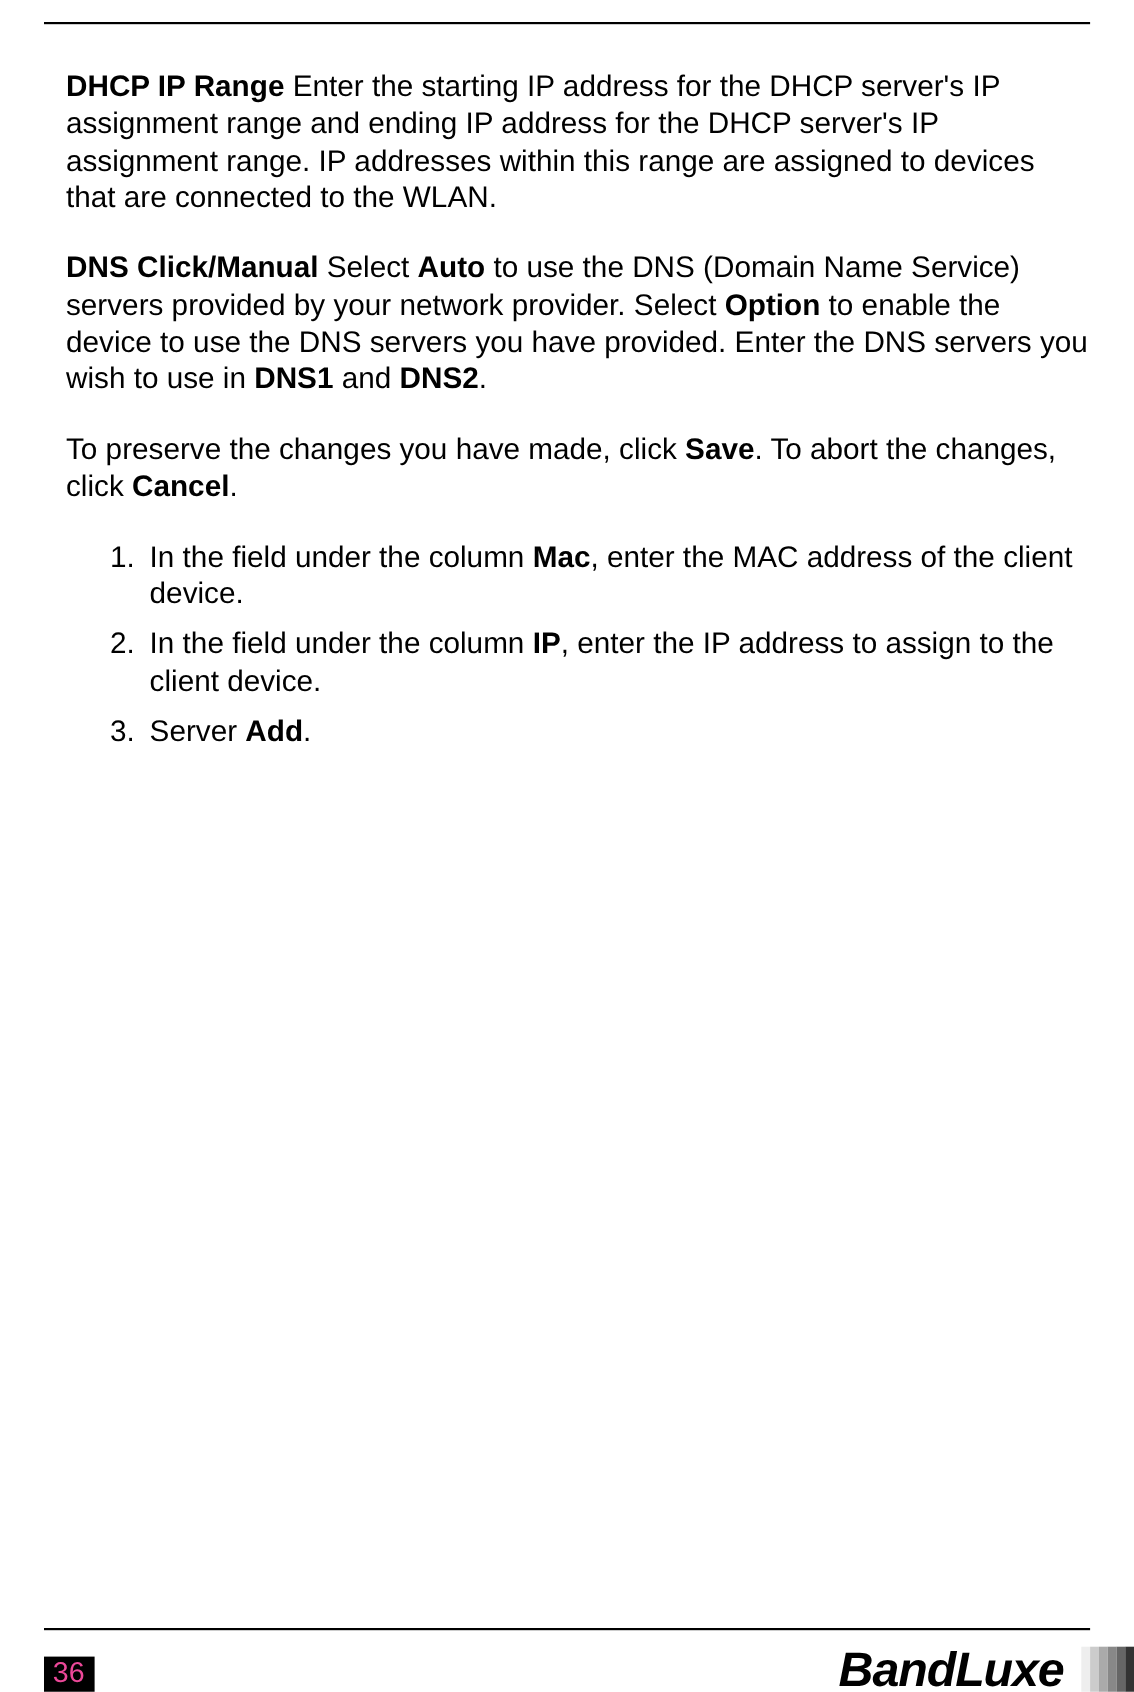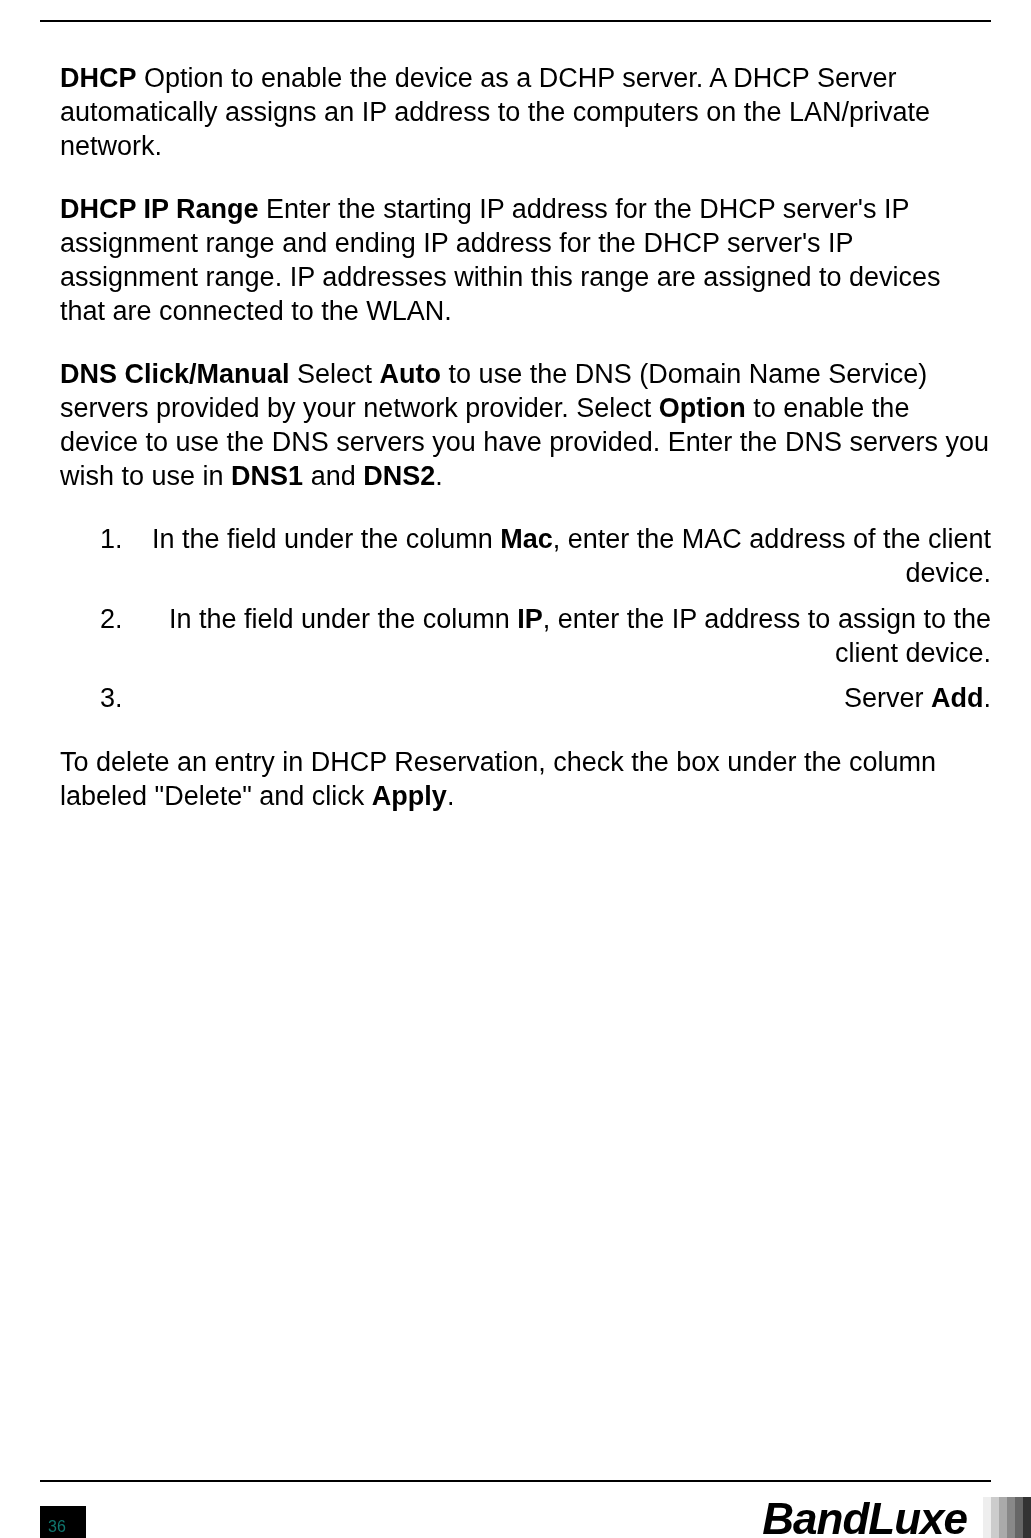--- a/index.html
+++ b/index.html
@@ -24,21 +24,20 @@
   .para-tight { margin-bottom: 14px; }
   b { font-weight: 700; }
   ol {
     list-style: decimal;
     margin: 0 0 30px 70px;
     padding: 0;
   }
   ol li {
     padding-left: 6px;
     margin-bottom: 12px;
-    text-align: right;
   }
   .footer {
     position: absolute;
     left: 0;
     right: 0;
     bottom: 18px;
     height: 60px;
   }
   .footer-rule {
     border-top: 2px solid #000;
@@ -66,60 +65,57 @@
     height: 44px;
   }
   .bar { width: 8px; }
   .bar1 { background: #eee; }
   .bar2 { background: #ccc; }
   .bar3 { background: #aaa; }
   .bar4 { background: #888; }
   .bar5 { background: #666; }
   .bar6 { background: #333; }
   .num-pad { display:inline-block; width:46px; height:34px; background:#000; position:absolute; left:40px; bottom:0;}
-  .page-num-inner { color:#0f766e; font-size:16px; position:absolute; left:8px; bottom:4px;}
+  .page-num-inner { color:#ec4899; font-size:26px; position:absolute; left:8px; bottom:4px;}
 </style>
 </head>
 <body>
 
 <div class="page">
   <div class="top-rule"></div>
 
   <div class="content">
 
-    <p class="para">
-      <b>DHCP</b><span> Option to enable the device as a DCHP server. A DHCP Server automatically assigns an IP address to the computers on the LAN/private network.</span>
-    </p>
 
     <p class="para">
       <b>DHCP IP Range</b><span> Enter the starting IP address for the DHCP server's IP assignment range and ending IP address for the DHCP server's IP assignment range. IP addresses within this range are assigned to devices that are connected to the WLAN.</span>
     </p>
 
     <p class="para">
       <b>DNS Click/Manual</b><span> Select </span><b>Auto</b><span> to use the DNS (Domain Name Service) servers provided by your network provider. Select </span><b>Option</b><span> to enable the device to use the DNS servers you have provided. Enter the DNS servers you wish to use in </span><b>DNS1</b><span> and </span><b>DNS2</b><span>.</span>
     </p>
 
+    <p class="para">
+      <span>To preserve the changes you have made, click </span><b>Save</b><span>. To abort the changes, click </span><b>Cancel</b><span>.</span>
+    </p>
 
 
 
     <ol>
       <li>
         <span>In the field under the column </span><b>Mac</b><span>, enter the MAC address of the client device.</span>
       </li>
       <li>
         <span>In the field under the column </span><b>IP</b><span>, enter the IP address to assign to the client device.</span>
       </li>
       <li>
         <span>Server </span><b>Add</b><span>.</span>
       </li>
     </ol>
 
-    <p class="para">
-      <span>To delete an entry in DHCP Reservation, check the box under the column labeled "Delete" and click </span><b>Apply</b><span>.</span>
-    </p>
 
   </div>
 
   <div class="footer">
     <div class="footer-rule"></div>
     <div class="num-pad">
       <span class="page-num-inner">36</span>
     </div>
     <div class="brand-area">
       <span class="brand-text">BandLuxe</span>

